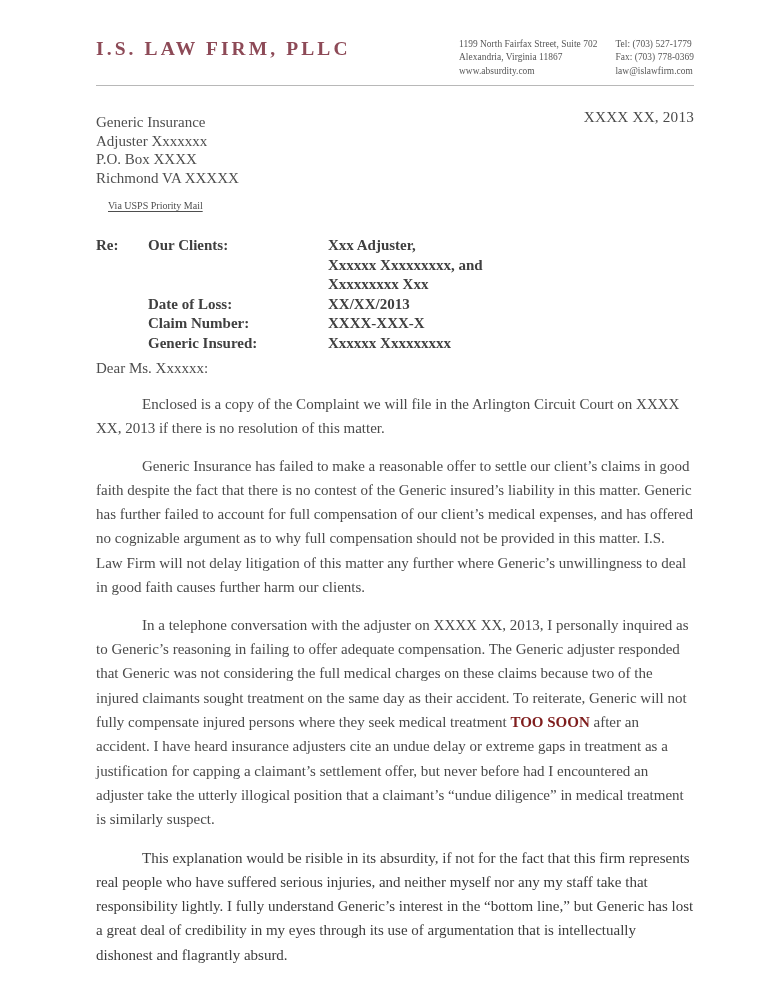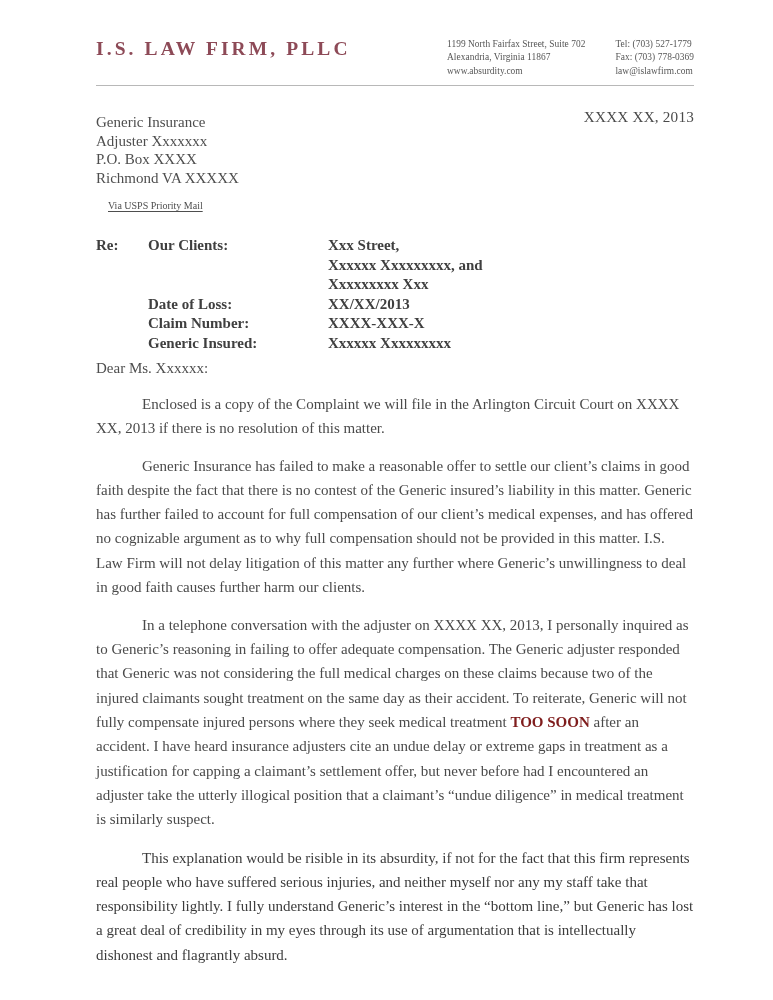--- a/index.html
+++ b/index.html
@@ -37,21 +37,21 @@
     font-size: 19.5px;
     font-weight: bold;
     letter-spacing: 3.1px;
     color: #8d4a57;
     white-space: nowrap;
     line-height: 1.1;
     padding-top: 4px;
   }
   .contact-cols {
     display: flex;
-    gap: 30px;
+    gap: 18px;
     padding-top: 4px;
   }
   .contact-col {
     font-size: 9.4px;
     line-height: 1.42;
     color: #555555;
     white-space: nowrap;
   }
   .contact-col div { letter-spacing: 0.05px; }
 
@@ -176,21 +176,21 @@
     <div>P.O. Box XXXX</div>
     <div>Richmond VA XXXXX</div>
   </div>
 
   <div class="via-line">Via USPS Priority Mail</div>
 
   <div class="re-block">
     <div class="re-row">
       <span class="re-tag">Re:</span>
       <span class="re-label">Our Clients:</span>
-      <span class="re-value">Xxx Street,</span>
+      <span class="re-value">Xxx Adjuster,</span>
     </div>
     <div class="re-row">
       <span class="re-tag"></span>
       <span class="re-label"></span>
       <span class="re-value">Xxxxxx Xxxxxxxxx, and</span>
     </div>
     <div class="re-row">
       <span class="re-tag"></span>
       <span class="re-label"></span>
       <span class="re-value">Xxxxxxxxx Xxx</span>

